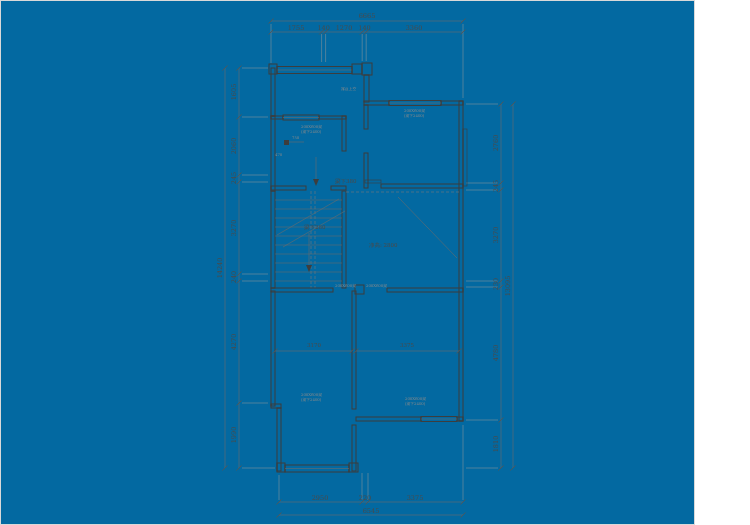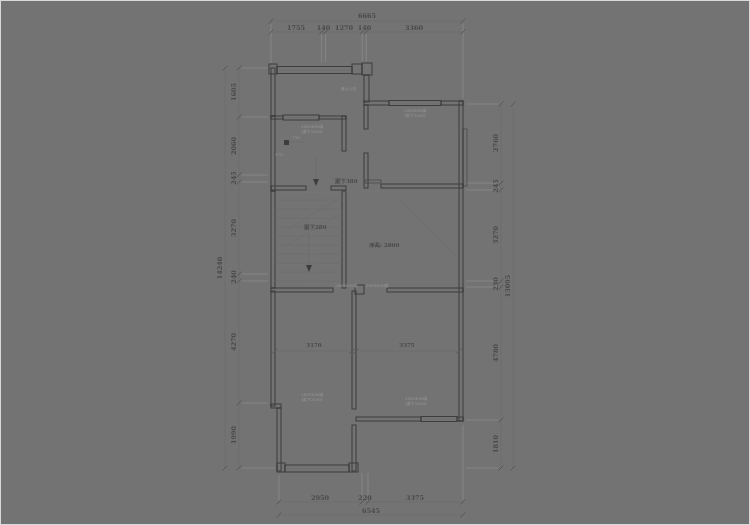--- a/index.html
+++ b/index.html
@@ -1,16 +1,16 @@
 <!DOCTYPE html>
 <html><head>
 <meta charset="utf-8">
 <style>
   html,body{margin:0;padding:0;background:#fff;}
-  #canvas{position:relative;width:750px;height:525px;background:#737373;border:1px solid #d9d9d9;box-sizing:border-box;overflow:hidden;font-weight:bold;}
+  #canvas{position:relative;width:695px;height:525px;background:#0369a1;border:1px solid #d9d9d9;box-sizing:border-box;overflow:hidden;}
   svg{position:absolute;left:0;top:0;}
   text{font-family:"DejaVu Serif","Liberation Serif",serif;}
   .dim{font-size:6.5px;fill:#4a4a4a;}
   .tot{font-size:6.5px;fill:#4a4a4a;}
   .note{font-size:5.5px;fill:#4a4a4a;}
   .micro{font-size:3.8px;fill:#8a8a8a;}
   .wall{fill:none;stroke:#3d3d3d;stroke-width:1;}
   .wallthin{fill:none;stroke:#3d3d3d;stroke-width:.6;}
   .solid{fill:#3d3d3d;stroke:none;}
   .dl{stroke:#6b6b6b;stroke-width:.6;fill:none;}

